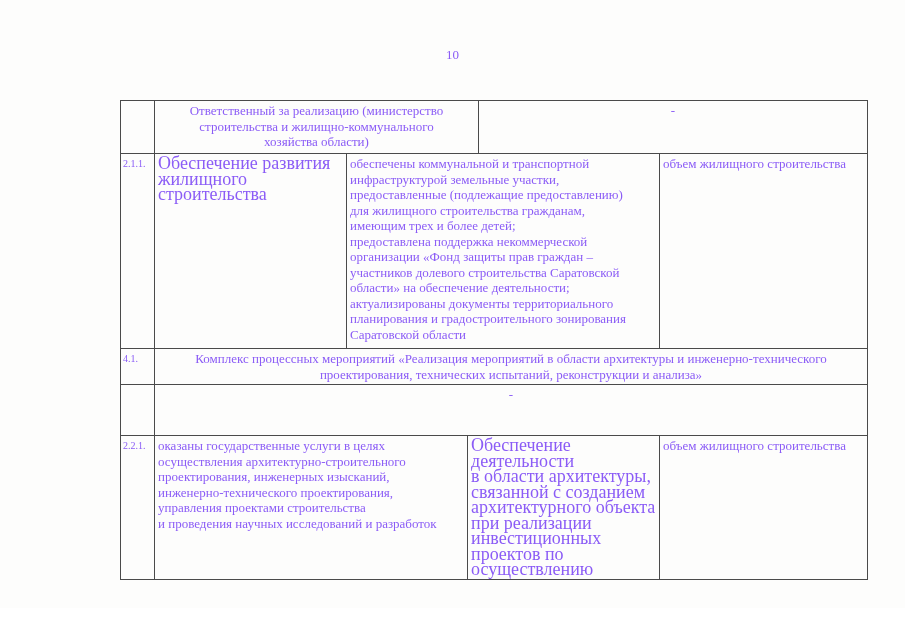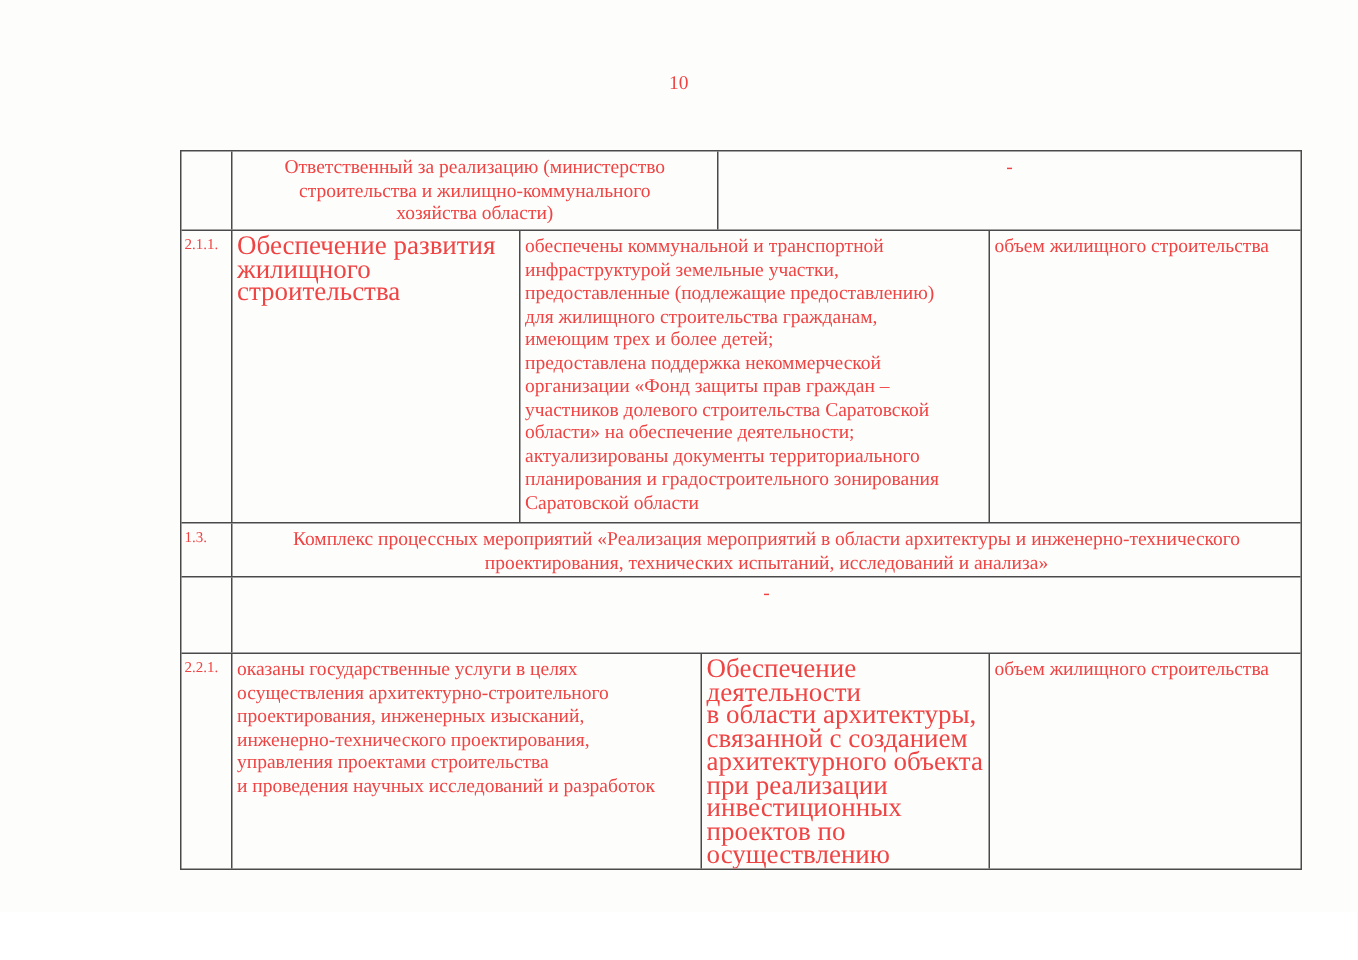--- a/index.html
+++ b/index.html
@@ -1,21 +1,21 @@
 <!DOCTYPE html>
 <html><head>
 <meta charset="utf-8">
 <style>
   html,body{margin:0;padding:0;background:#ffffff;}
   .sheet{
     position:relative;
     width:905px;height:608px;
     background:#fdfdfc;
     font-family:"Liberation Serif","DejaVu Serif",serif;
-    color:#ef4444;
+    color:#8b5cf6;
     overflow:hidden;
   }
   .page-number{
     position:absolute;top:47px;left:0;width:100%;
     text-align:center;font-size:13px;
   }
   .doc-table{
     position:absolute;left:80px;top:100px;width:748px;
     border:1px solid #4a4a4a;
     box-sizing:border-box;
@@ -77,23 +77,23 @@
 организации «Фонд защиты прав граждан –
 участников долевого строительства Саратовской
 области» на обеспечение деятельности;
 актуализированы документы территориального
 планирования и градостроительного зонирования
 Саратовской области</div>
       <div class="cell c-ind">объем жилищного строительства</div>
     </div>
 
     <div class="trow r3">
-      <div class="cell c-num">1.3.</div>
+      <div class="cell c-num">4.1.</div>
       <div class="cell c-span center">Комплекс процессных мероприятий «Реализация мероприятий в области архитектуры и инженерно-технического
-проектирования, технических испытаний, исследований и анализа»</div>
+проектирования, технических испытаний, реконструкции и анализа»</div>
     </div>
 
     <div class="trow r4">
       <div class="cell c-num"></div>
       <div class="cell c-rest center">-</div>
     </div>
 
     <div class="trow r5">
       <div class="cell c-num">2.2.1.</div>
       <div class="cell c-res">оказаны государственные услуги в целях

